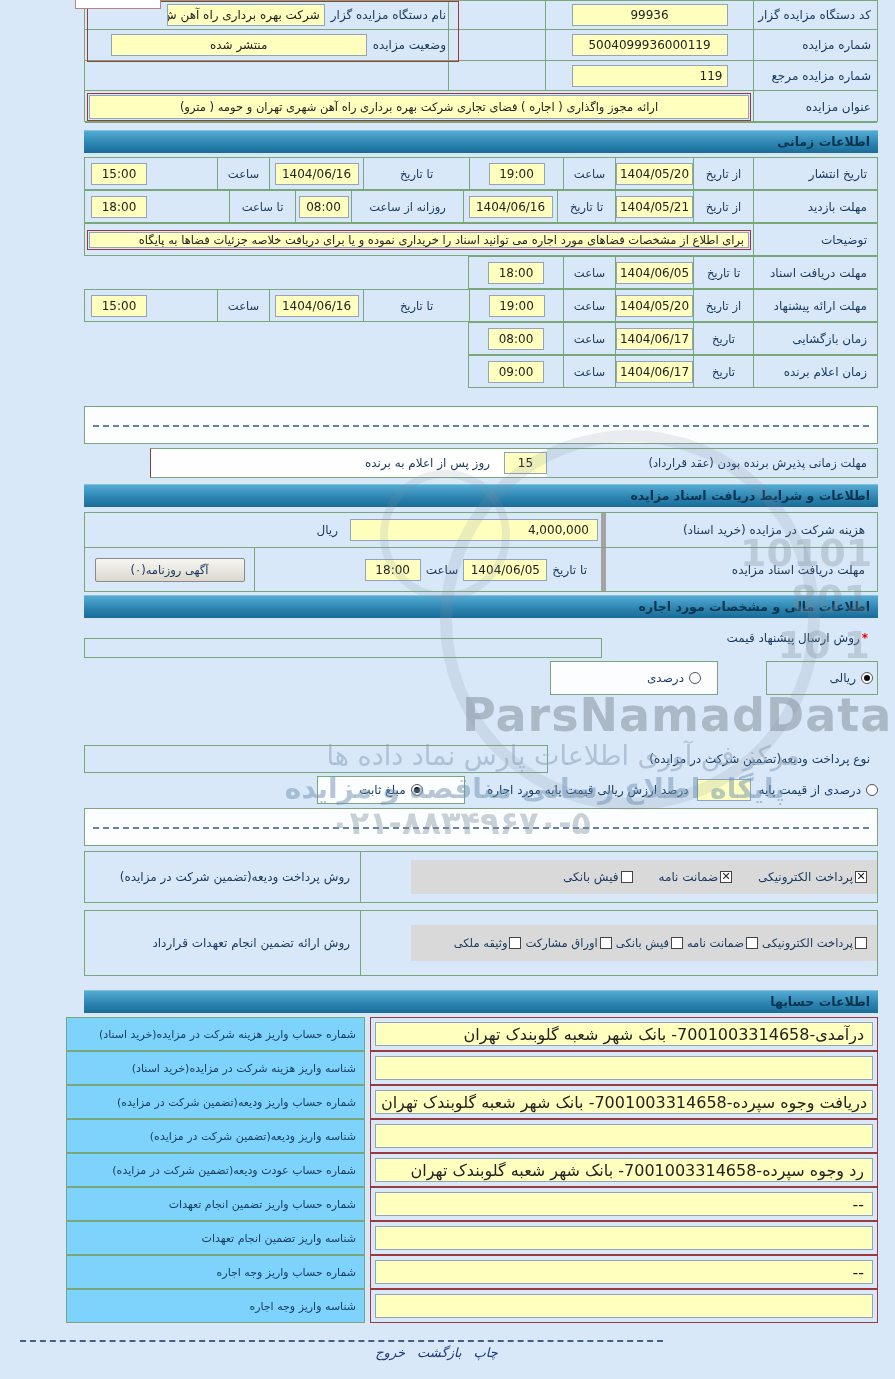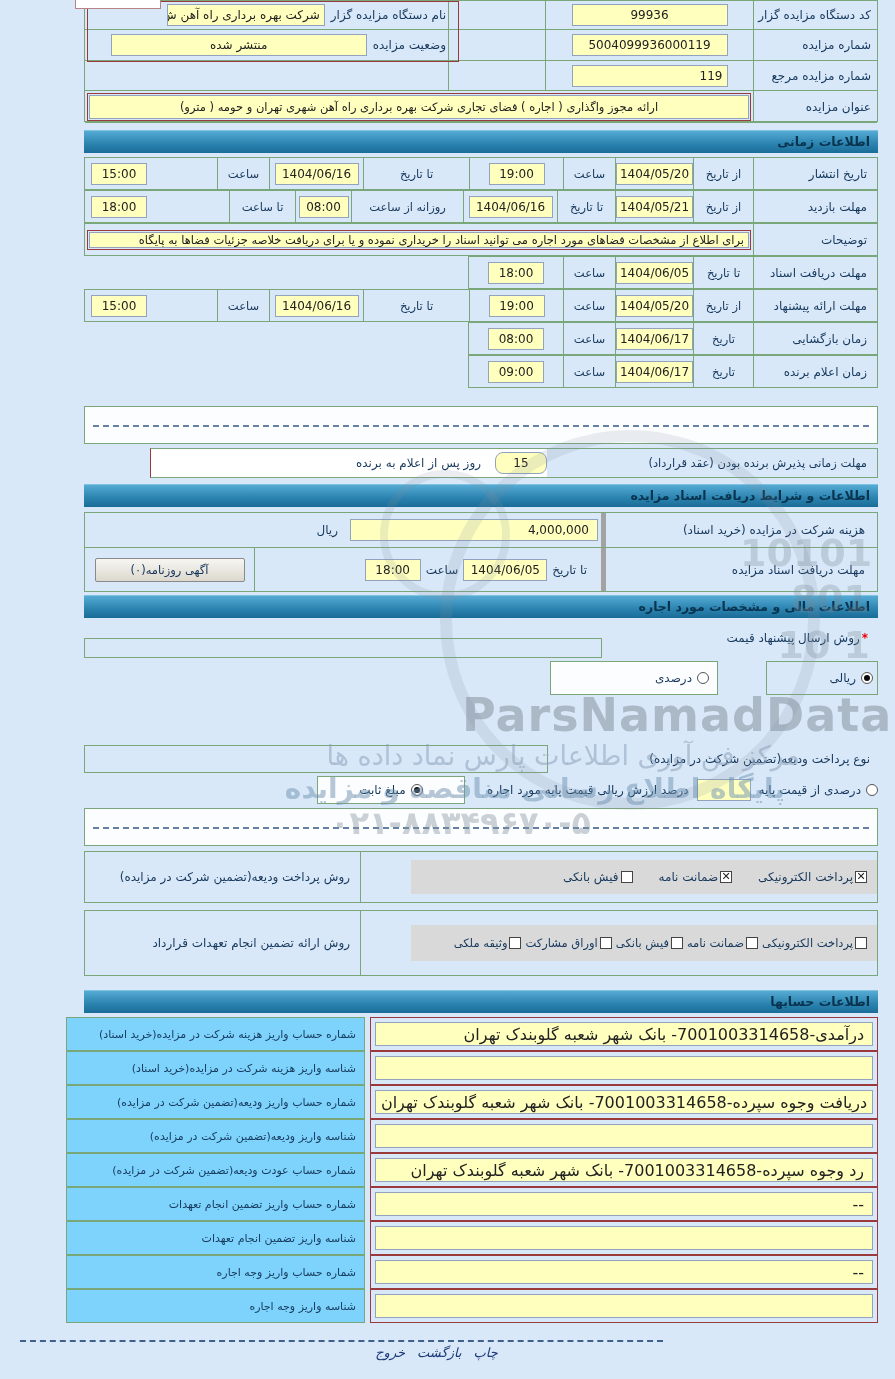--- a/index.html
+++ b/index.html
@@ -77,21 +77,21 @@
   .maroonwrap .yin { width: 100%; height: 100%; font-size: 11.5px; }
 
   .dashedbox { height: 38px; background: #fcfdfe; border: 1px solid #7aa77a; position: relative; }
   .dashedbox::after { content: ""; position: absolute; left: 8px; right: 8px; top: 50%;
                       border-top: 2px dashed #40618c; opacity: .8; }
 
   .accrow { height: 30px; margin-top: 4px; margin-left: 66px; display: flex; align-items: center;
             background: #fff; border: 1px solid #7aa77a; border-left: 1px solid #9a3a3c; }
   .accrow .alab { background: #d8e8f8; width: 330px; height: 100%; display: flex; align-items: center;
                   padding-right: 10px; white-space: nowrap; font-size: 11.5px; }
-  .accrow .yin { width: 52px; margin-left: 8px; border-radius: 8px; }
+  .accrow .yin { width: 43px; margin-left: 8px; }
   .accrow .suffix { white-space: nowrap; }
 
   
   .feerow { height: 36px; display: flex; border: 1px solid #7aa77a; margin-top: 5px; }
   .flab { width: 276px; border-left: 5px solid #a3a3a3; display: flex; align-items: center;
           padding-right: 12px; white-space: nowrap; order: -1; }
   .feerow .fcontent { flex: 1; display: flex; align-items: center; padding-right: 3px; }
   .feerow .yin { width: 248px; justify-content: flex-start; padding-right: 8px; }
   .feerow .unit { margin-right: 12px; }
   .dlrow { height: 44px; display: flex; border: 1px solid #7aa77a; border-top: none; }
@@ -105,21 +105,21 @@
   
   .pricerow { height: 40px; display: flex; }
   .pricerow .plab { width: 276px; display: flex; align-items: center; padding-right: 10px; white-space: nowrap; }
   .pricerow .pstrip { flex: 1; height: 20px; margin-top: auto; border: 1px solid #7aa77a; }
   .req { color: #e00; font-weight: bold; margin-left: 2px; }
   .rialrow { height: 34px; margin-top: 3px; display: flex; align-items: stretch; }
   .rialcell { width: 112px; border: 1px solid #7aa77a; background: #d8e8f8;
               display: flex; align-items: center; gap: 5px; padding-right: 4px; }
   .gap48 { width: 48px; }
   .whitebox { border: 1px solid #7aa77a; background: #fcfdfe; display: flex; align-items: center;
-              gap: 5px; padding-right: 8px; }
+              gap: 5px; padding-right: 16px; }
   .wb168 { width: 168px; }
   .spacer50 { height: 50px; }
   .deprow { height: 28px; display: flex; }
   .deprow .dlab { width: 330px; display: flex; align-items: center; padding-right: 8px; white-space: nowrap; }
   .deprow .dstrip { flex: 1; border: 1px solid #7aa77a; }
   .pctrow { height: 30px; margin-top: 2px; display: flex; align-items: center; }
   .pctrow .grp { display: flex; align-items: center; gap: 5px; white-space: nowrap; }
   .pctrow .yin { width: 54px; margin: 0 8px; }
   .pctrow .mid { margin-left: 8px; white-space: nowrap; }
   .pctrow .whitebox { height: 28px; width: 148px; justify-content: center; padding-right: 0; }

